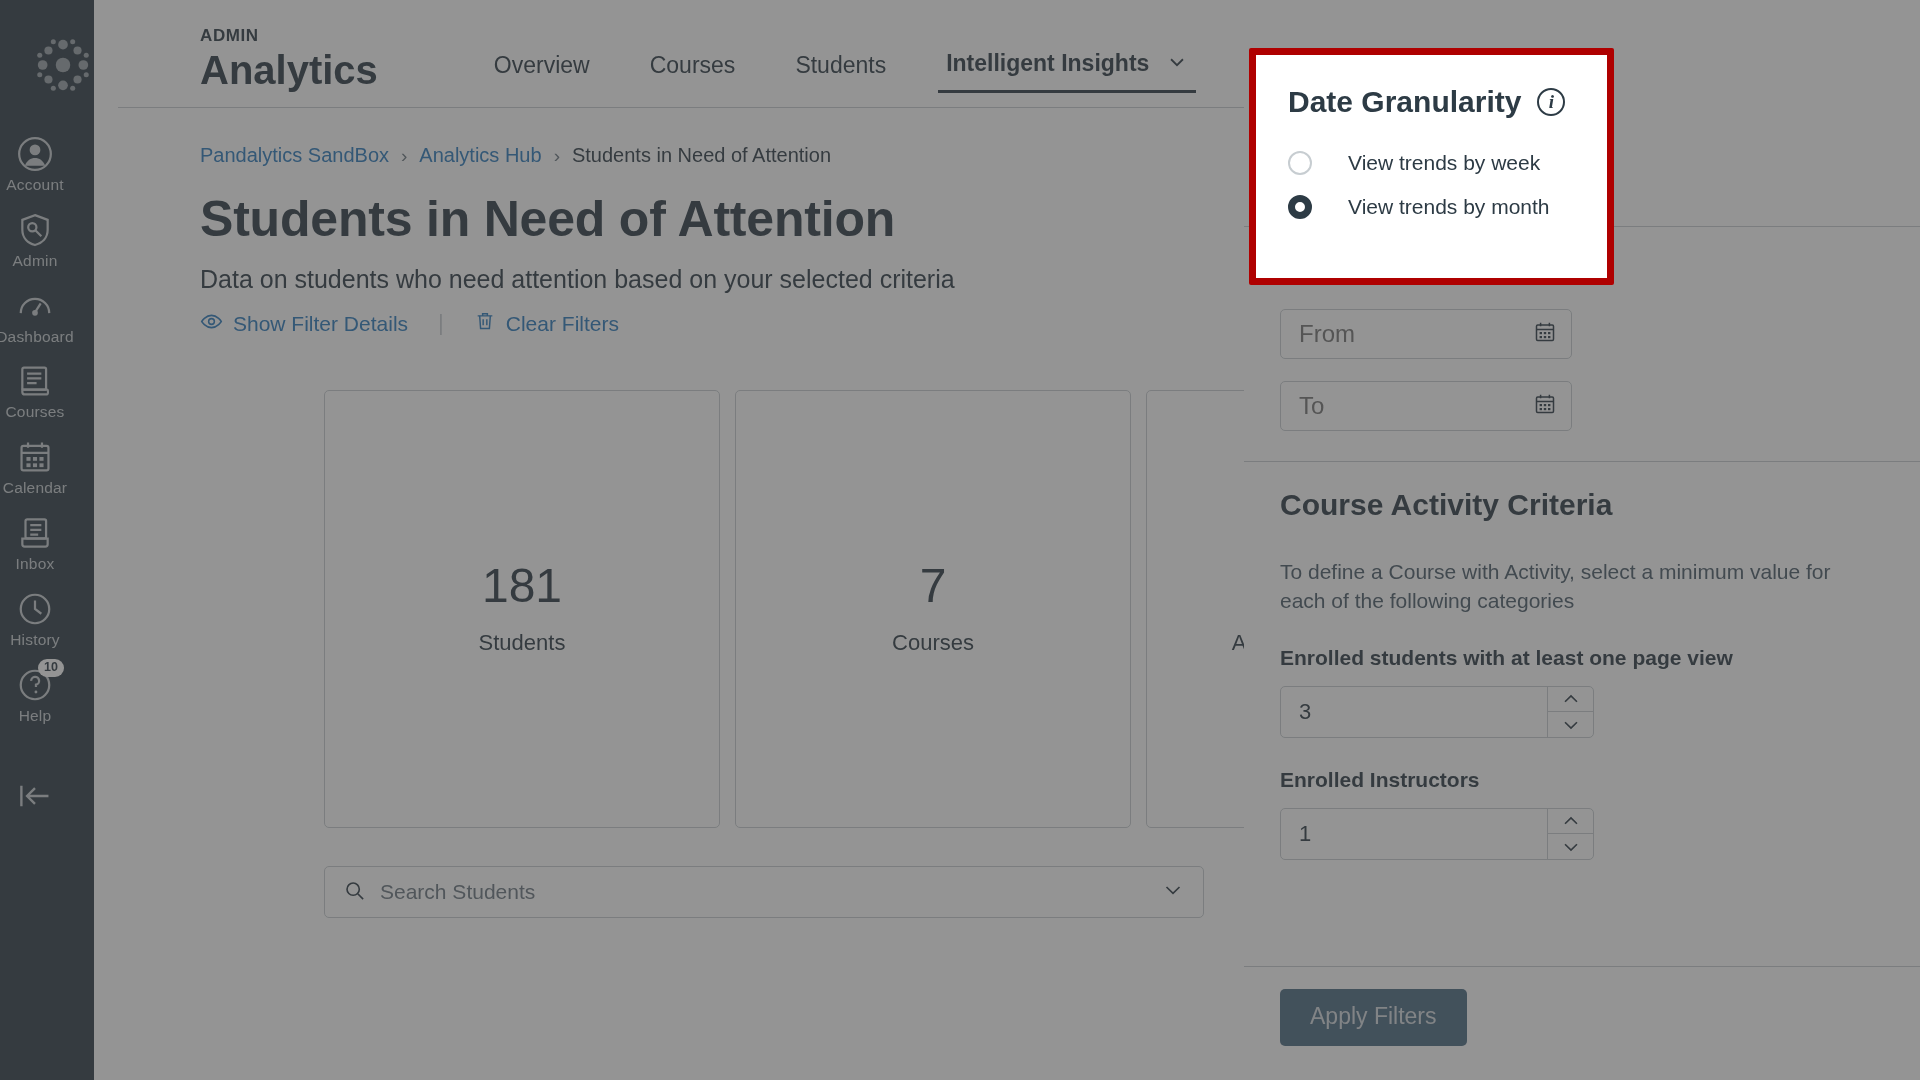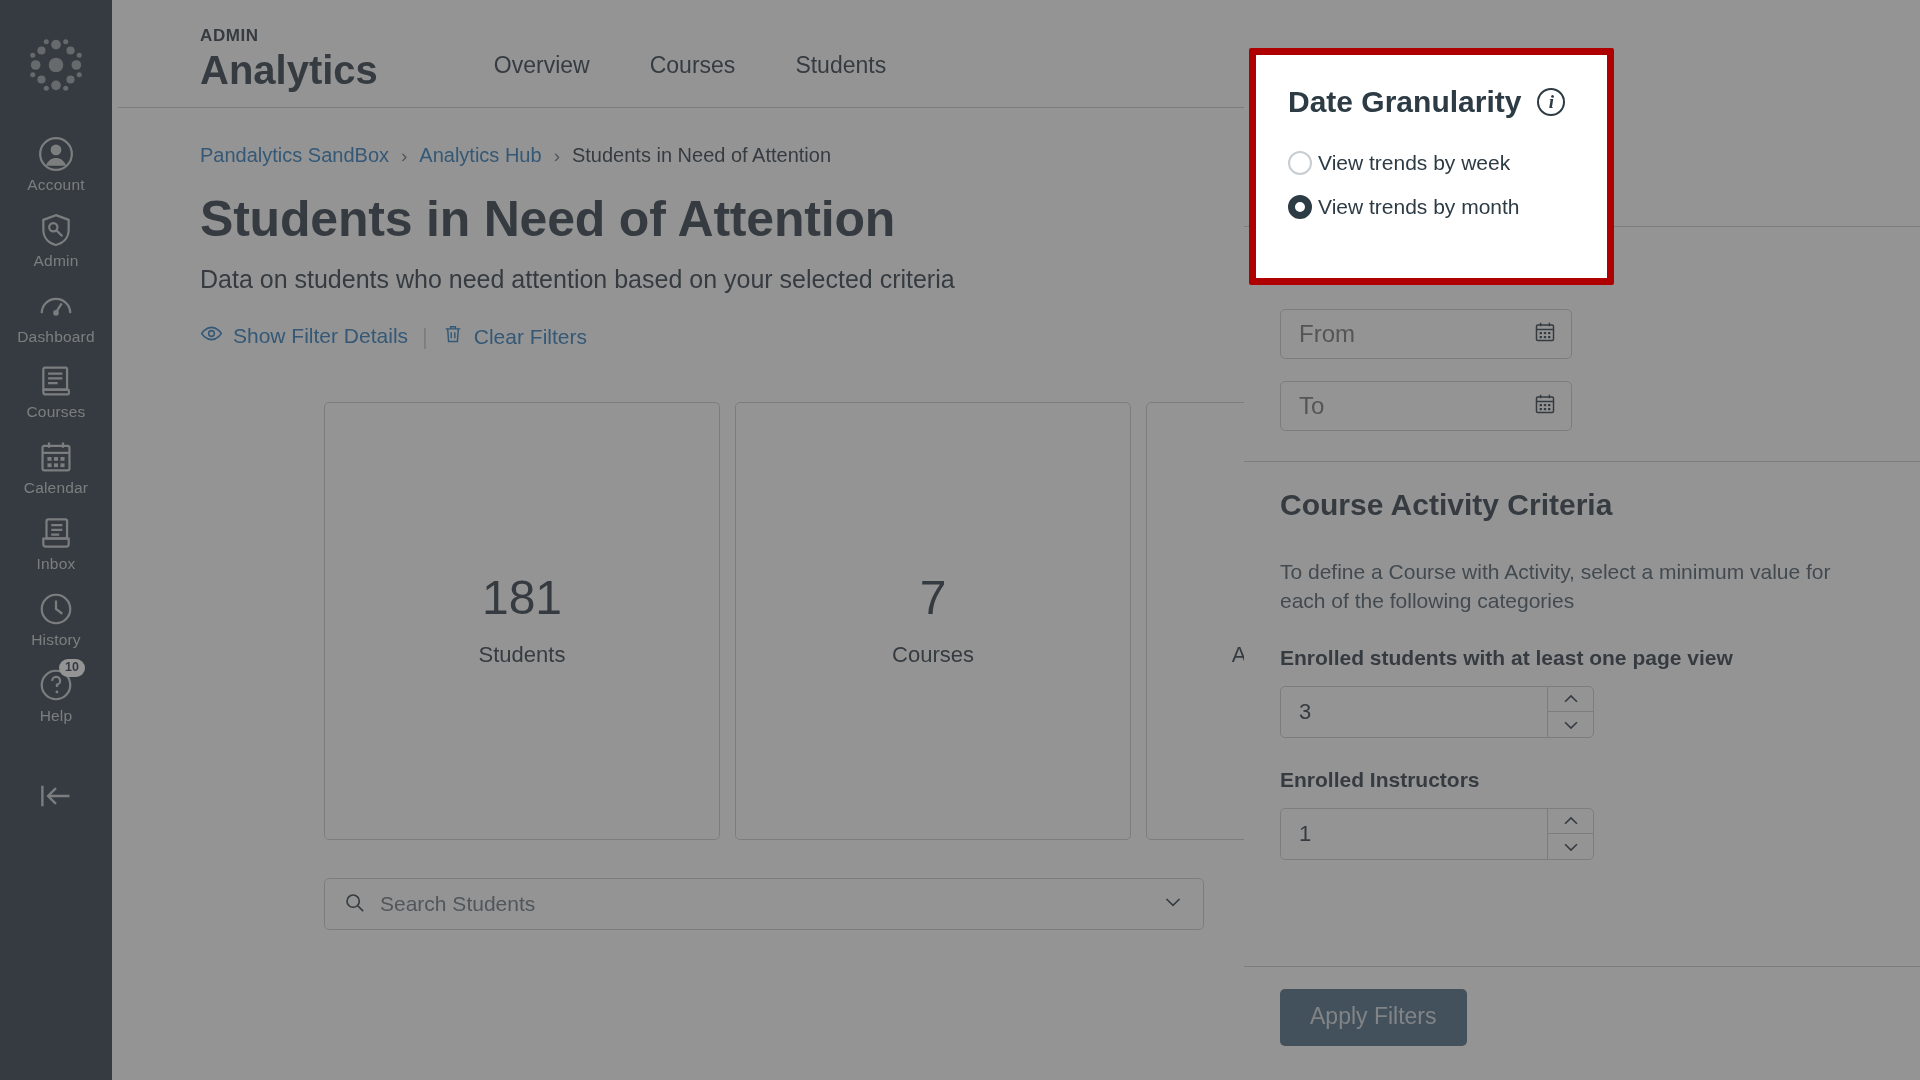--- a/index.html
+++ b/index.html
@@ -12,24 +12,24 @@
   #root {
     position: relative;
     width: 1920px; height: 1080px;
     background: #ffffff;
     overflow: hidden;
   }
 
   
   #globalnav {
     position: absolute; left: 0; top: 0;
-    width: 112px; height: 1080px;
+    width: 94px; height: 1080px;
     background: #2D3B45;
     display: flex; flex-direction: column;
-    align-items: center;
+    align-items: flex-end;
     padding-top: 34px;
     z-index: 5;
   }
   .canvas-logo { width: 62px; height: 62px; margin-bottom: 30px; }
   .nav-item {
     width: 118px;
     display: flex; flex-direction: column;
     align-items: center; justify-content: center;
     padding: 9px 0 8px 0;
     cursor: pointer;
@@ -136,22 +136,22 @@
     padding: 7px 14px 8px 12px;
   }
   .pill-criteria {
     border: 1px solid #6B7780;
     color: #2D3B45;
     font-size: 18px;
     border-radius: 100px;
     padding: 7px 20px 9px 20px;
   }
   #filterlinks {
-    display: flex; align-items: flex-end; gap: 14px;
-    margin-top: 28px; font-size: 21px;
+    display: flex; align-items: flex-start; gap: 30px;
+    margin-top: 16px; font-size: 21px;
   }
   #filterlinks .flink {
     display: flex; align-items: center; gap: 10px;
     color: #2B7ABC; cursor: pointer;
   }
   .flink-sep { color: #C7CDD1; font-size: 22px; }
 
   
   #cards {
     display: flex; gap: 15px;
@@ -218,21 +218,21 @@
     width: 28px; height: 28px; border-radius: 50%;
     border: 2px solid #2D3B45;
     display: inline-flex; align-items: center; justify-content: center;
     font-family: "Liberation Serif", serif;
     font-style: italic; font-weight: bold;
     font-size: 19px; color: #2D3B45;
     cursor: pointer; flex: none;
   }
 
   .radio-row {
-    display: flex; align-items: center; gap: 6px;
+    display: flex; align-items: center; gap: 36px;
     margin-top: 22px; cursor: pointer;
   }
   .radio {
     width: 24px; height: 24px; border-radius: 50%;
     border: 2px solid #C7CDD1; background: #fff; flex: none;
   }
   .radio.checked {
     border: 7px solid #2D3B45;
     background: #fff;
   }
@@ -448,20 +448,28 @@
       <div class="tabs">
         <div class="tab">
           <span>Overview</span>
         </div>
         <div class="tab">
           <span>Courses</span>
         </div>
         <div class="tab">
           <span>Students</span>
         </div>
+        <div class="tab active">
+          <span>Intelligent Insights</span>
+          <span class="chev">
+            <svg viewBox="0 0 24 24" width="22" height="22" fill="none" stroke="#2D3B45" stroke-width="2">
+              <path d="M5.5 9 12 15.4 18.5 9"></path>
+            </svg>
+          </span>
+        </div>
       </div>
     </div>
 
     <div id="breadcrumb">
       <a>Pandalytics SandBox</a>
       <span class="crumb-sep">›</span>
       <a>Analytics Hub</a>
       <span class="crumb-sep">›</span>
       <span>Students in Need of Attention</span>
     </div>

